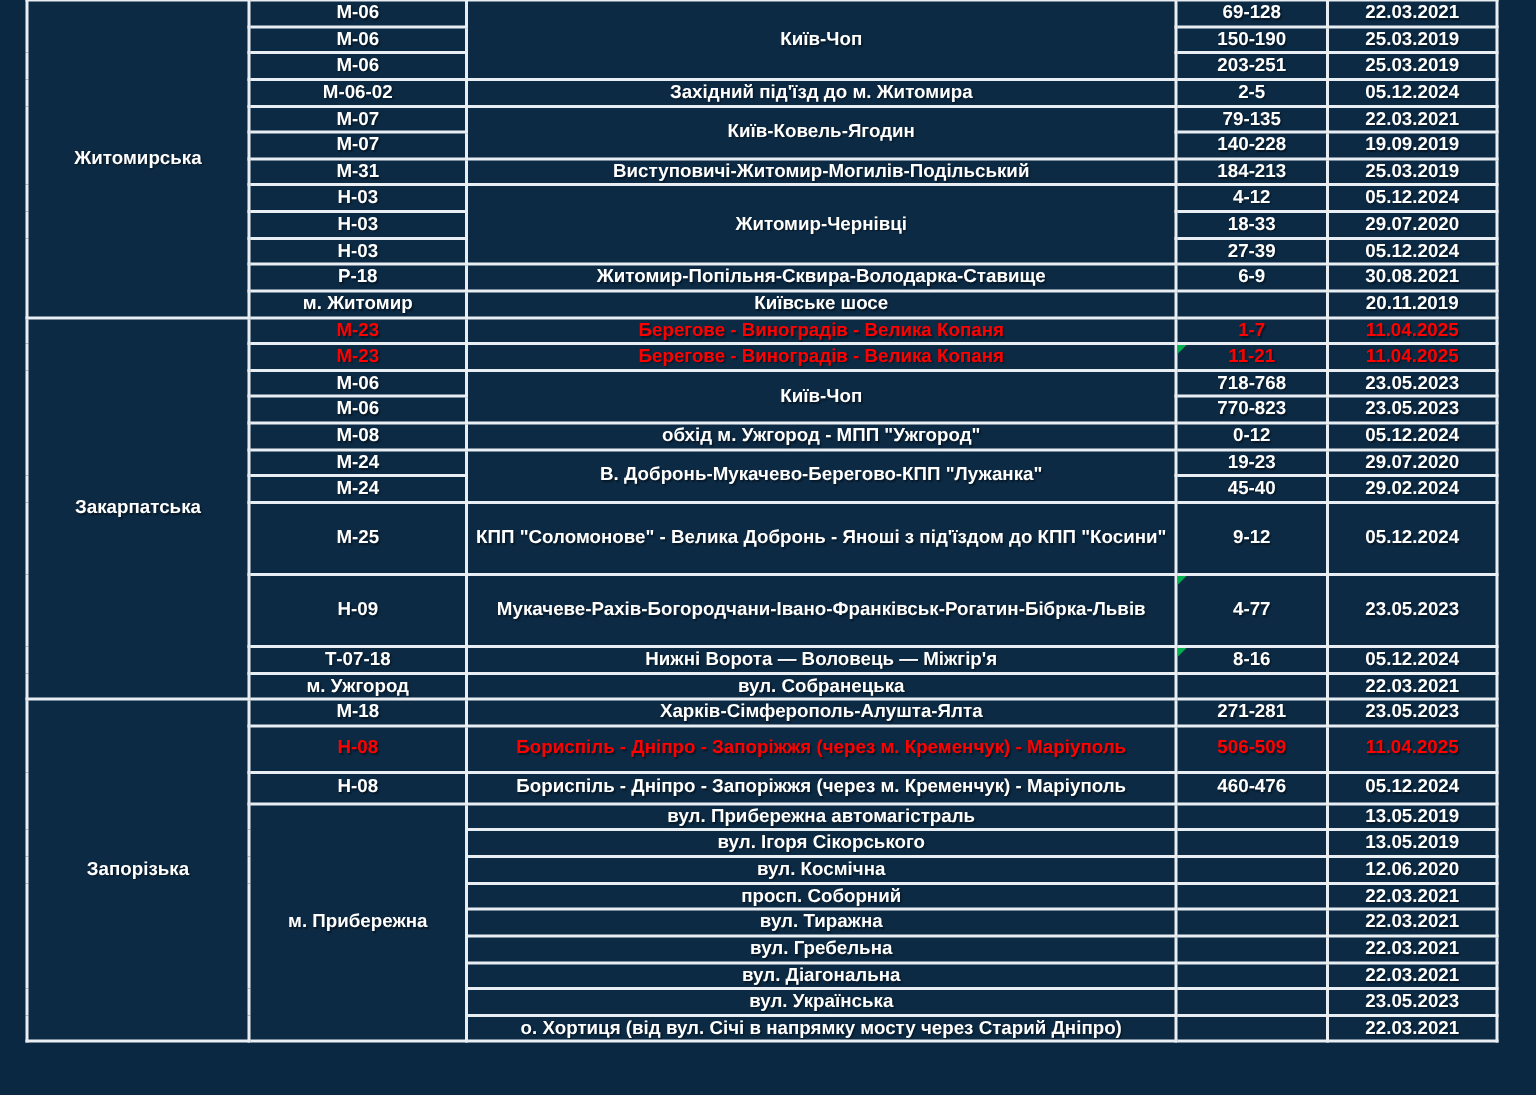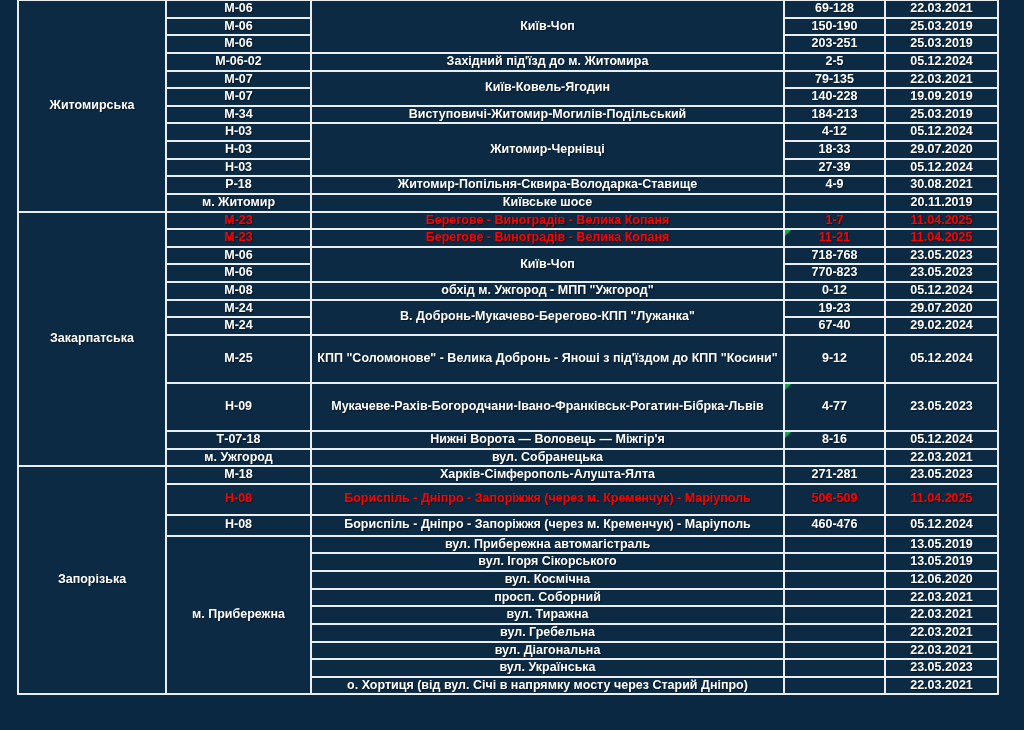--- a/index.html
+++ b/index.html
@@ -67,21 +67,21 @@
         <td rowspan="2">Київ-Ковель-Ягодин</td>
         <td>79-135</td>
         <td>22.03.2021</td>
       </tr>
       <tr class="h17">
         <td>М-07</td>
         <td>140-228</td>
         <td>19.09.2019</td>
       </tr>
       <tr class="h17">
-        <td>М-34</td>
+        <td>М-31</td>
         <td>Виступовичі-Житомир-Могилів-Подільський</td>
         <td>184-213</td>
         <td>25.03.2019</td>
       </tr>
       <tr class="h17">
         <td>Н-03</td>
         <td rowspan="3">Житомир-Чернівці</td>
         <td>4-12</td>
         <td>05.12.2024</td>
       </tr>
@@ -91,21 +91,21 @@
         <td>29.07.2020</td>
       </tr>
       <tr class="h17">
         <td>Н-03</td>
         <td>27-39</td>
         <td>05.12.2024</td>
       </tr>
       <tr class="h17">
         <td>Р-18</td>
         <td>Житомир-Попільня-Сквира-Володарка-Ставище</td>
-        <td>4-9</td>
+        <td>6-9</td>
         <td>30.08.2021</td>
       </tr>
       <tr class="h17">
         <td>м. Житомир</td>
         <td>Київське шосе</td>
         <td></td>
         <td>20.11.2019</td>
       </tr>
 
       <tr class="h17 hl">
@@ -139,21 +139,21 @@
         <td>05.12.2024</td>
       </tr>
       <tr class="h17">
         <td>М-24</td>
         <td rowspan="2">В. Добронь-Мукачево-Берегово-КПП "Лужанка"</td>
         <td>19-23</td>
         <td>29.07.2020</td>
       </tr>
       <tr class="h17">
         <td>М-24</td>
-        <td>67-40</td>
+        <td>45-40</td>
         <td>29.02.2024</td>
       </tr>
       <tr class="h38">
         <td>М-25</td>
         <td>КПП "Соломонове" - Велика Добронь - Яноші з під'їздом до КПП "Косини"</td>
         <td>9-12</td>
         <td>05.12.2024</td>
       </tr>
       <tr class="h38">
         <td>Н-09</td>

